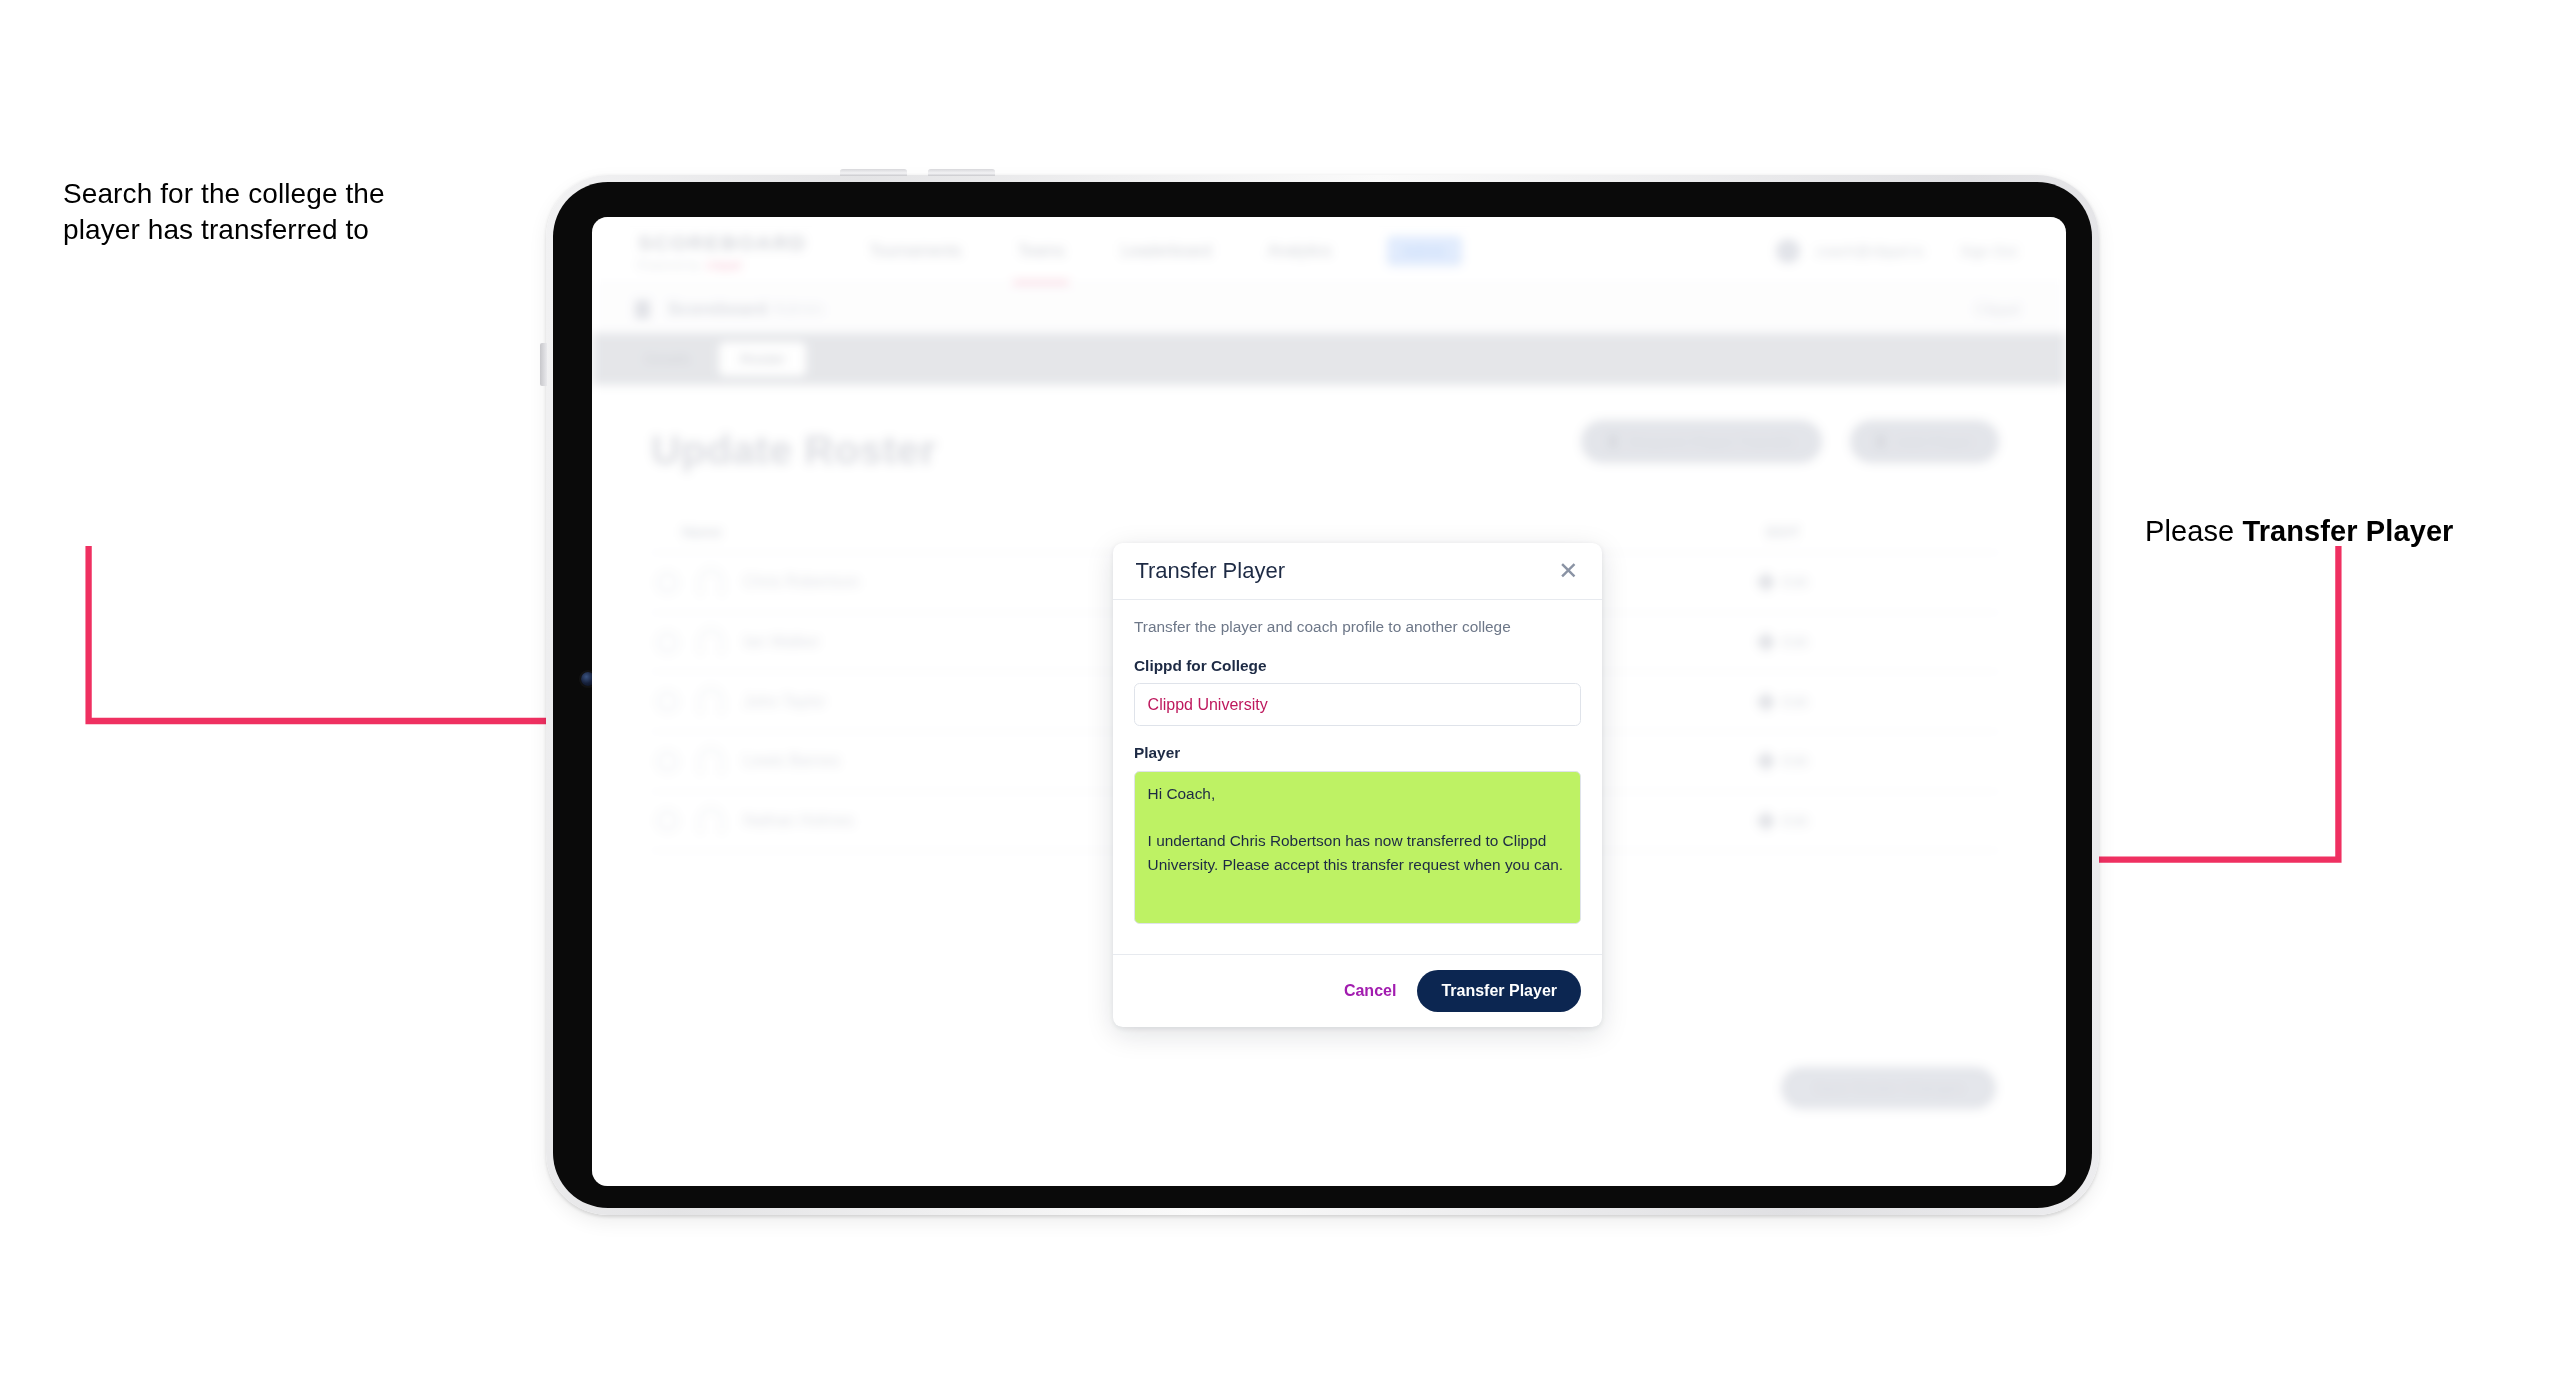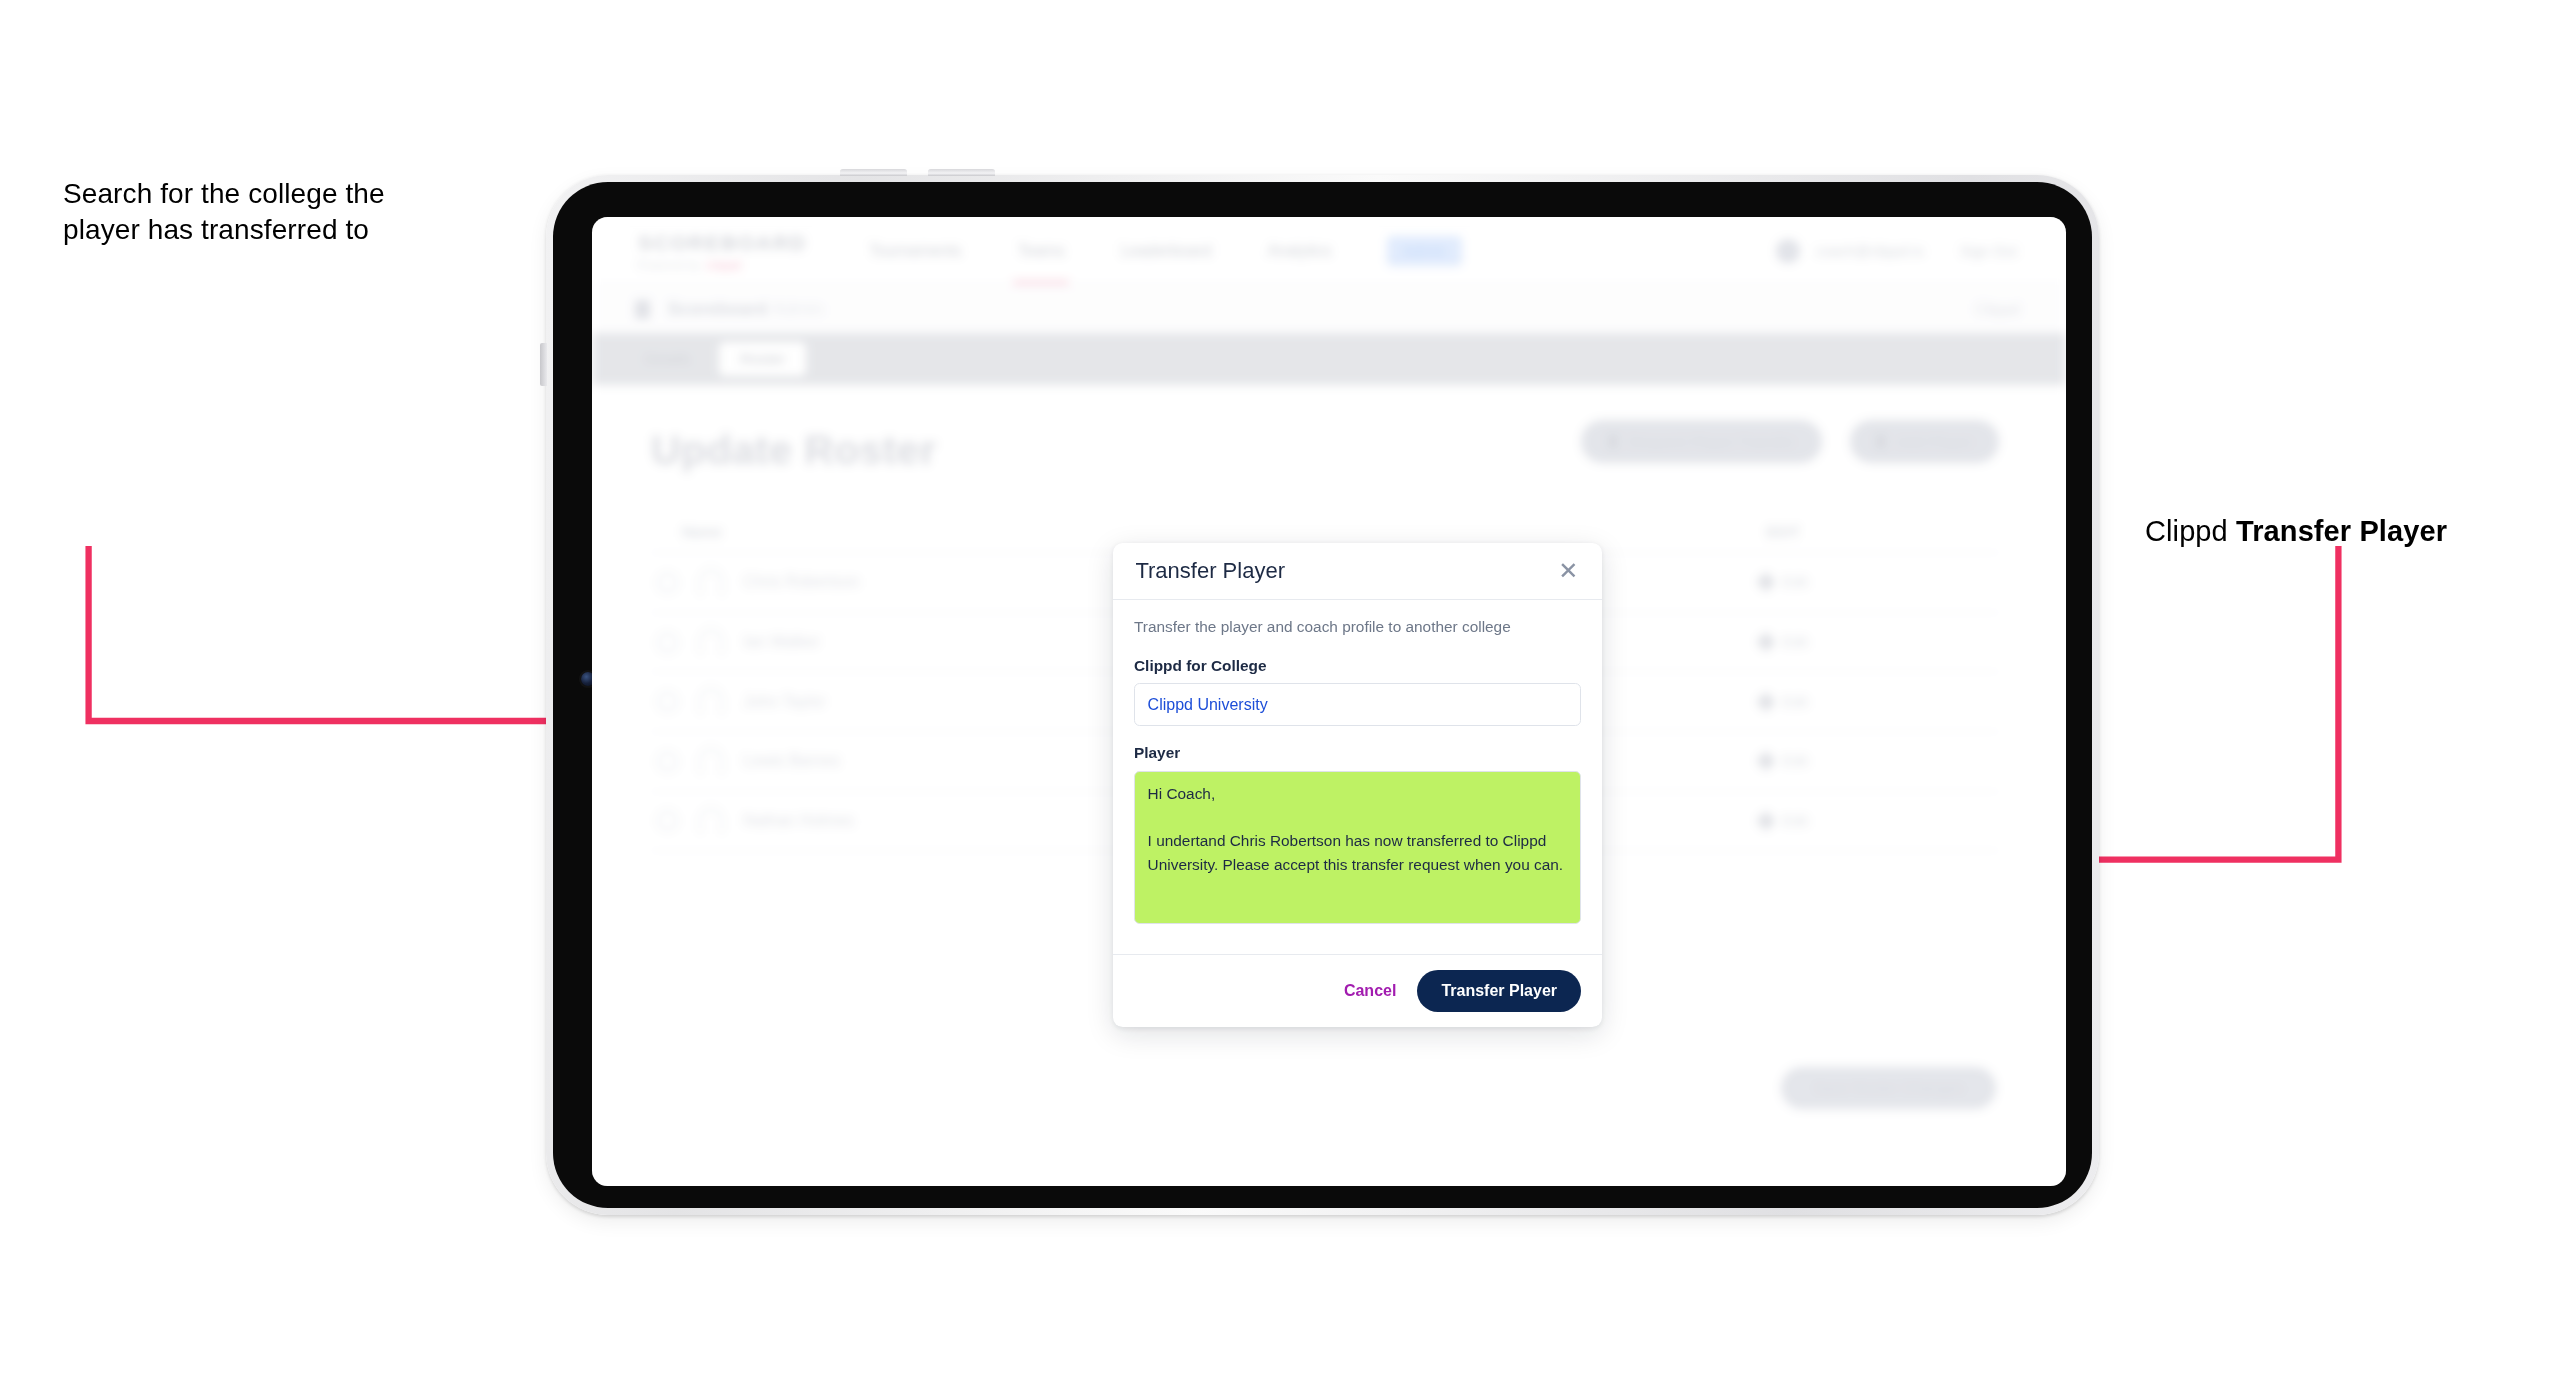--- a/index.html
+++ b/index.html
@@ -195,21 +195,21 @@
     cursor: pointer;
   }
   .modal-body { padding: 18px 21px 9.8px 21px; }
   .modal-desc { font-size: 15.4px; color: #6d7788; margin-bottom: 21px; }
   .field-label { font-size: 15.4px; color: #1d2a44; font-weight: 600; margin-bottom: 8.4px; }
   .text-input {
     width: 100%; height: 43px;
     border: 0.7px solid #dfe3ea; border-radius: 5.6px;
     padding: 0 12.6px;
     font-family: "Liberation Sans", sans-serif;
-    font-size: 16px; color: #1d4ed8; background: #fff;
+    font-size: 16px; color: #be185d; background: #fff;
   }
   .field-block { margin-bottom: 18px; }
   .textarea {
     width: 100%; height: 153px;
     border: 0.7px solid #dfe3ea; border-radius: 5.6px;
     padding: 9.8px 12.6px;
     font-family: "Liberation Sans", sans-serif;
     font-size: 15.4px; line-height: 1.55; color: #1d2a44;
     background: #bef264; resize: none; white-space: pre-wrap;
   }
@@ -232,21 +232,21 @@
 </style>
 </head>
 <body>
 
 <div id="stage">
 
   <div class="annot" id="annot-left-1">Search for the college the
 player has transferred to</div>
 
   <div class="annot" id="annot-right-1">
-    <span>Clippd </span><b>Transfer Player</b>
+    <span>Please </span><b>Transfer Player</b>
   </div>
 
   <svg class="arrow-svg" id="arrow-left" width="980" height="203" viewBox="0 0 1400 290">
     <path d="M 8 0 L 8 250 L 1340 250" stroke="#EF3061" stroke-width="9" fill="none"></path>
     <path d="M 1380 250 L 1336 227 L 1336 273 Z" fill="#EF3061"></path>
   </svg>
 
   <svg class="arrow-svg" id="arrow-right" width="770" height="203" viewBox="0 0 1100 290">
     <path d="M 1072 0 L 1072 448 L 48 448" stroke="#EF3061" stroke-width="9" fill="none"></path>
     <path d="M 8 448 L 52 425 L 52 471 Z" fill="#EF3061"></path>

